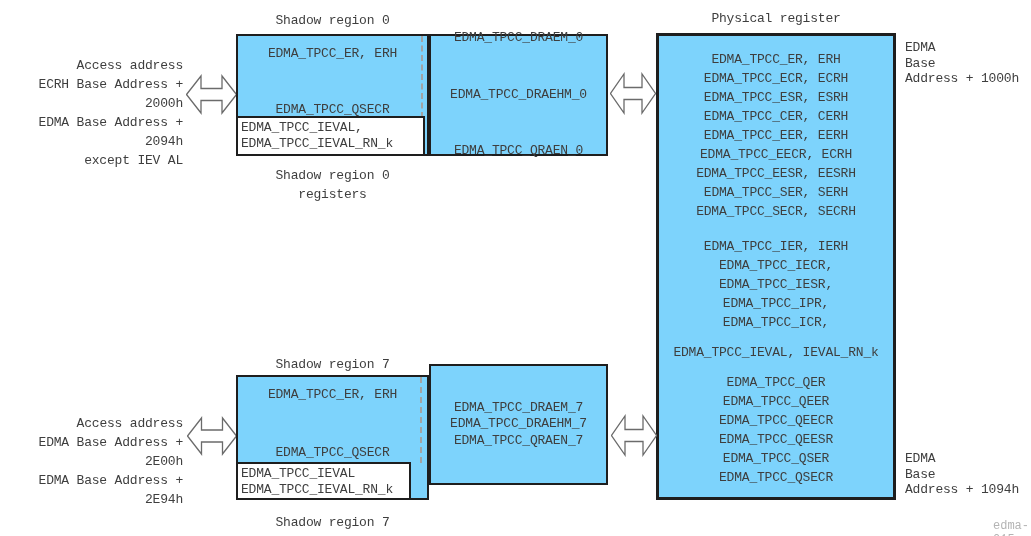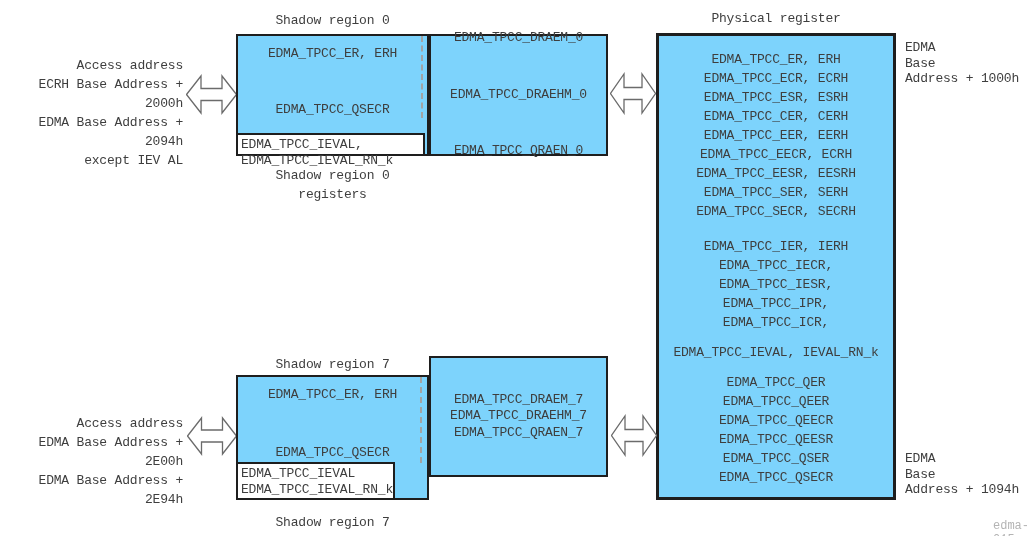--- a/index.html
+++ b/index.html
@@ -52,21 +52,21 @@
   </div>
 
   <svg class="arrow abs" style="left:186px;top:62px;" width="51" height="41" viewBox="0 0 51 41">
     <polygon points="0.5,20.5 15,2 15,14.5 36,14.5 36,2 50.5,20.5 36,39 36,26.5 15,26.5 15,39" fill="#ffffff" stroke="#6b6b6b" stroke-width="1.3"></polygon>
   </svg>
 
   <div class="box" style="left:236px;top:22px;width:193px;height:122px;">
     <div class="in-top" style="top:10px;">EDMA_TPCC_ER, ERH</div>
     <div class="in-top" style="top:66px;">EDMA_TPCC_QSECR</div>
     <div class="dash" style="right:4px;top:0;height:82px;"></div>
-    <div class="sub-box" style="width:189px;height:23px;">
+    <div class="sub-box" style="width:189px;height:40px;">
       <div>EDMA_TPCC_IEVAL,</div>
       <div>EDMA_TPCC_IEVAL_RN_k</div>
     </div>
   </div>
 
   <div class="box mid" style="left:429px;top:22px;width:179px;height:122px;gap:40px;">
     <div>EDMA_TPCC_DRAEM_0</div>
     <div>EDMA_TPCC_DRAEHM_0</div>
     <div>EDMA_TPCC_QRAEN_0</div>
   </div>
@@ -134,27 +134,27 @@
   </div>
 
   <svg class="arrow abs" style="left:187px;top:404px;" width="50" height="40" viewBox="0 0 50 40">
     <polygon points="0.5,20 14.5,2 14.5,14 35.5,14 35.5,2 49.5,20 35.5,38 35.5,26 14.5,26 14.5,38" fill="#ffffff" stroke="#6b6b6b" stroke-width="1.3"></polygon>
   </svg>
 
   <div class="box" style="left:236px;top:363px;width:193px;height:125px;">
     <div class="in-top" style="top:10px;">EDMA_TPCC_ER, ERH</div>
     <div class="in-top" style="top:68px;">EDMA_TPCC_QSECR</div>
     <div class="dash" style="right:5px;top:0;height:86px;"></div>
-    <div class="sub-box" style="width:159px;height:38px;">
+    <div class="sub-box" style="width:175px;height:38px;">
       <div>EDMA_TPCC_IEVAL</div>
       <div>EDMA_TPCC_IEVAL_RN_k</div>
     </div>
   </div>
 
-  <div class="box mid" style="left:429px;top:344px;width:179px;height:121px;">
+  <div class="box mid" style="left:429px;top:352px;width:179px;height:121px;">
     <div>EDMA_TPCC_DRAEM_7</div>
     <div>EDMA_TPCC_DRAEHM_7</div>
     <div>EDMA_TPCC_QRAEN_7</div>
   </div>
 
   <svg class="arrow abs" style="left:611px;top:402px;" width="46" height="43" viewBox="0 0 46 43">
     <polygon points="0.5,21.5 14,2 14,15.5 32,15.5 32,2 45.5,21.5 32,41 32,27.5 14,27.5 14,41" fill="#ffffff" stroke="#6b6b6b" stroke-width="1.3"></polygon>
   </svg>
 
   <div class="abs ctr cap" style="left:236px;top:502px;width:193px;">

